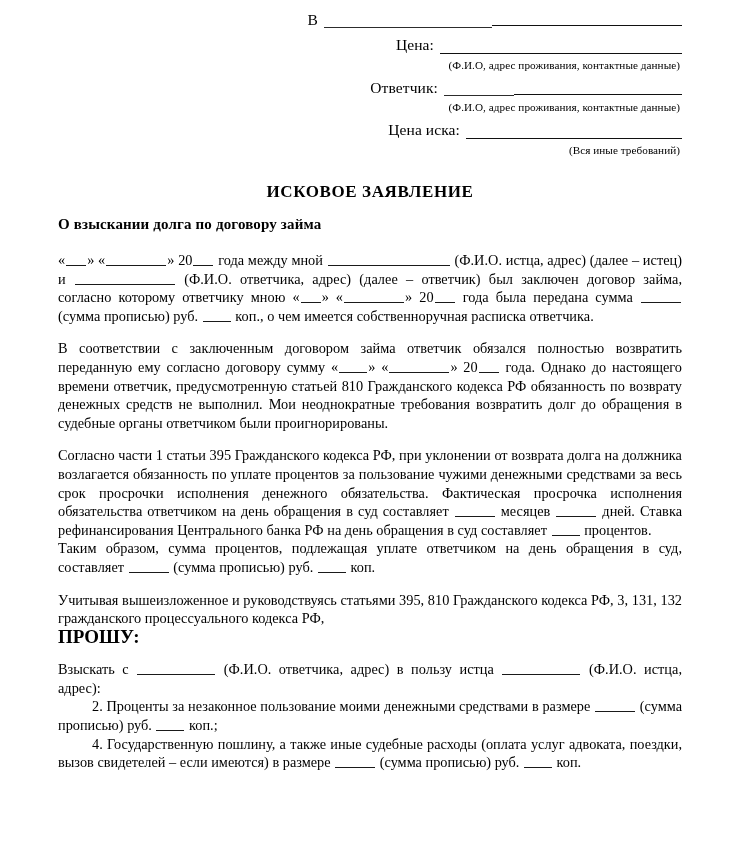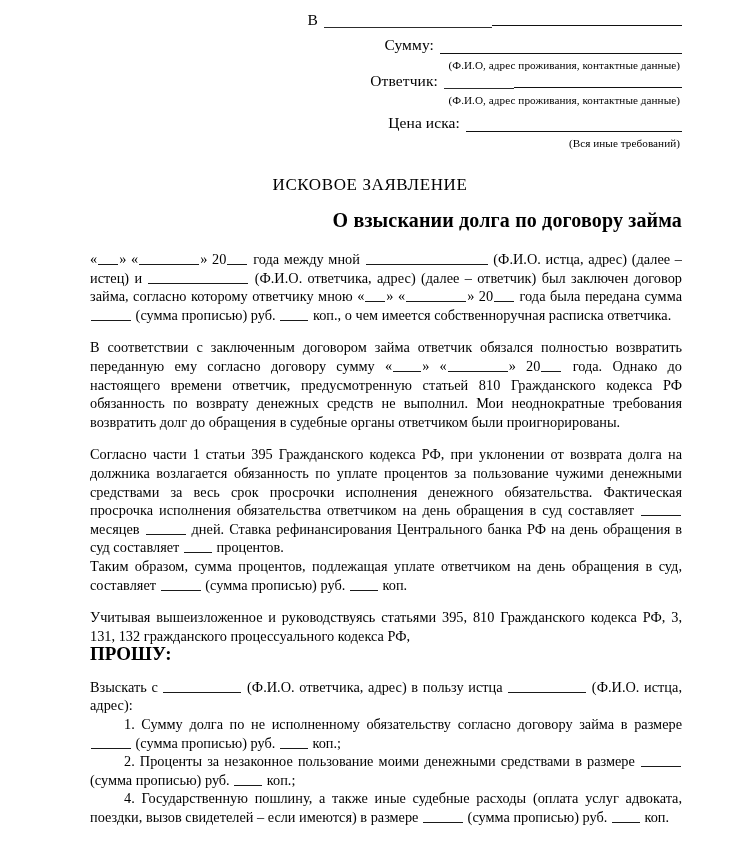--- a/index.html
+++ b/index.html
@@ -53,43 +53,42 @@
     text-align: right;
     font-size: 11.2px;
     line-height: 1.1;
     padding-top: 5px;
     padding-right: 2px;
     letter-spacing: 0.05px;
   }
 
   .hdr-row.court   { margin-top: 2px; }
   .hdr-row.plaintiff { margin-top: 9px; }
-  .hdr-row.defendant { margin-top: 2px; }
+  .hdr-row.defendant { margin-top: 9px; }
   .hdr-row.claimsum  { margin-top: 9px; }
 
   
   .doc-title {
     text-align: center;
-    font-weight: normal;
+    font-weight: bold;
     font-size: 17px;
     letter-spacing: 0.6px;
     margin-top: 26px;
   }
   .doc-subtitle {
-    text-align: right;
+    text-align: left;
     font-weight: bold;
-    font-size: 20px;
+    font-size: 15px;
     letter-spacing: 0.15px;
     margin-top: 14px;
   }
 
   
   .body-area {
     margin-top: 18px;
-    margin-left: 32px;
   }
   p.para {
     margin: 0;
     text-align: justify;
     text-justify: inter-word;
     font-size: 14.3px;
     line-height: 18.6px;
     letter-spacing: 0.02px;
   }
   p.para.gap       { margin-top: 14px; }
@@ -135,21 +134,21 @@
 
   <div class="header-block">
 
     <div class="hdr-row court">
       <span class="hdr-label">В</span>
       <span class="rule" style="width:168px;"></span>
         <span class="rule thick" style="width:190px; margin-bottom:2px;"></span>
     </div>
 
     <div class="hdr-row plaintiff">
-      <span class="hdr-label">Сумму:</span>
+      <span class="hdr-label">Цена:</span>
       <span class="rule stub" style="width:14px;"></span>
         <span class="rule thick" style="width:228px;"></span>
     </div>
     <div class="hdr-caption">(Ф.И.О, адрес проживания, контактные данные)</div>
 
     <div class="hdr-row defendant">
       <span class="hdr-label">Ответчик:</span>
       <span class="rule" style="width:70px;"></span>
         <span class="rule thick" style="width:168px; margin-bottom:1px;"></span>
     </div>
@@ -175,21 +174,20 @@
     <p class="para gap"><span>Согласно части 1 статьи 395 Гражданского кодекса РФ, при уклонении от возврата долга на должника возлагается обязанность по уплате процентов за пользование чужими денежными средствами за весь срок просрочки исполнения денежного обязательства. Фактическая просрочка исполнения обязательства  ответчиком на день обращения в суд составляет </span><span class="blank b-md"></span><span> месяцев </span><span class="blank b-md"></span><span> дней. Ставка рефинансирования Центрального банка РФ на день обращения в суд составляет </span><span class="blank b-sm"></span><span> процентов.</span></p>
 
     <p class="para tight"><span>Таким образом, сумма процентов, подлежащая уплате ответчиком на день обращения в суд, составляет </span><span class="blank b-md"></span><span> (сумма прописью) руб. </span><span class="blank b-sm"></span><span> коп.</span></p>
 
     <p class="para gap"><span>Учитывая вышеизложенное и руководствуясь статьями 395, 810 Гражданского кодекса РФ, 3, 131, 132 гражданского процессуального кодекса РФ,</span></p>
 
     <p class="center-bold">ПРОШУ:</p>
 
     <p class="para gap"><span>Взыскать с </span><span class="blank b-xl"></span><span> (Ф.И.О. ответчика, адрес) в пользу истца </span><span class="blank b-xl"></span><span> (Ф.И.О. истца, адрес):</span></p>
 
-    <p class="item"><span>1. Сумму долга по не исполненному обязательству согласно договору займа в размере </span><span class="blank b-md"></span><span> (сумма прописью) руб. </span><span class="blank b-sm"></span><span> коп.;</span></p>
 
     <p class="item"><span>2. Проценты за незаконное пользование моими денежными средствами в размере </span><span class="blank b-md"></span><span> (сумма прописью) руб. </span><span class="blank b-sm"></span><span> коп.;</span></p>
 
     <p class="item"><span>4. Государственную пошлину, а также иные судебные расходы (оплата услуг адвоката, поездки, вызов свидетелей – если имеются) в размере </span><span class="blank b-md"></span><span> (сумма прописью) руб. </span><span class="blank b-sm"></span><span> коп.</span></p>
 
   </div>
 
 </div>
 
 </body></html>

